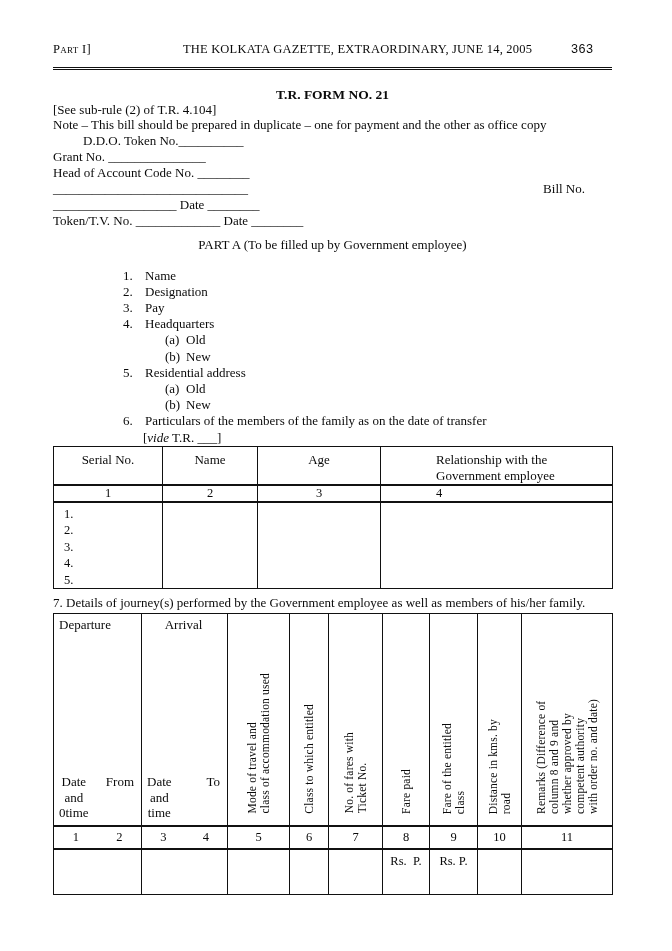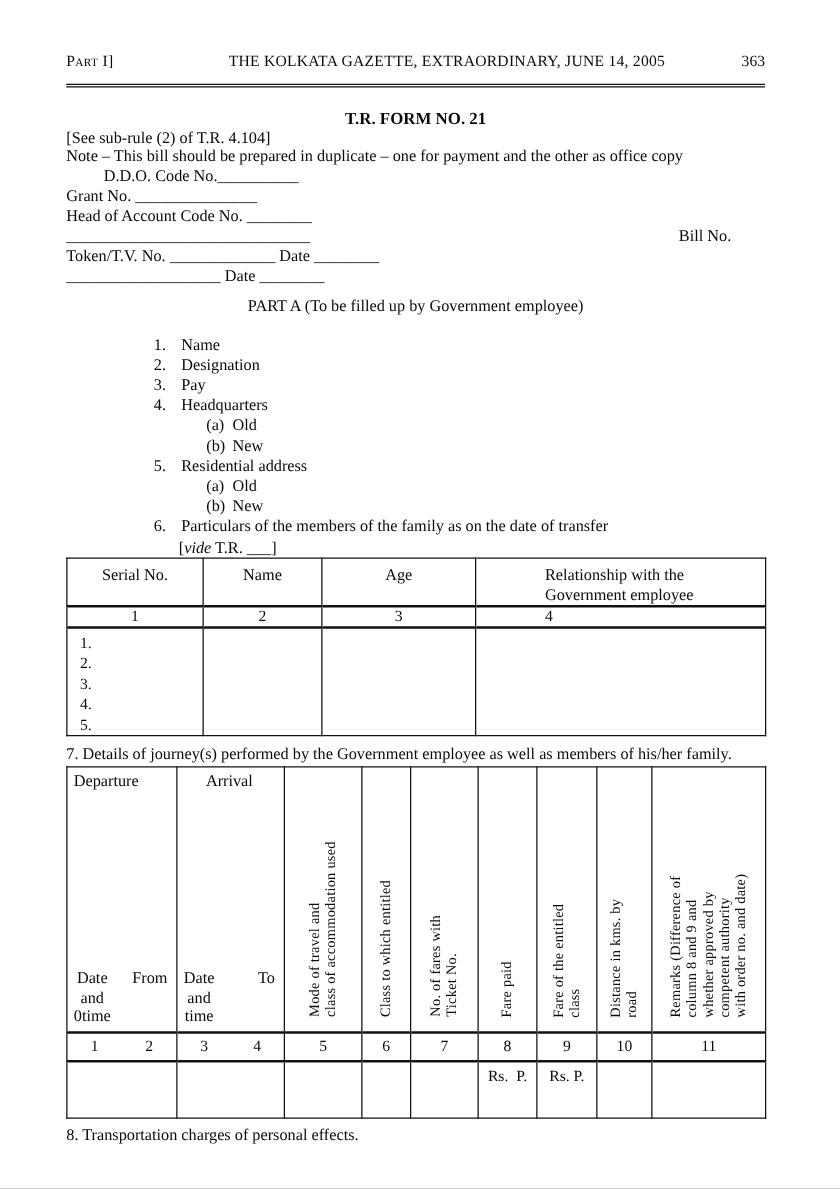--- a/index.html
+++ b/index.html
@@ -8,21 +8,21 @@
     width:672px; height:951px; background:#ffffff; position:relative;
     font-family:"Liberation Serif","DejaVu Serif",serif; color:#0a0a0a;
     margin:0 auto; overflow:hidden;
   }
   .content { position:absolute; left:53px; top:0; width:559px; }
 
   
   .gz-header { margin-top:42px; height:15px; display:flex; align-items:baseline; font-size:12.5px; }
   .gz-part { flex:0 0 110px; font-variant:small-caps; letter-spacing:0.3px; }
   .gz-title { flex:1 1 auto; text-align:center; letter-spacing:0.2px; }
-  .gz-page { flex:0 0 60px; text-align:right; }
+  .gz-page { flex:0 0 60px; text-align:center;font-family:Liberation Mono, monospace; }
   .double-rule { margin-top:10px; height:2.5px; border-top:1.6px solid #111; border-bottom:1.6px solid #111; }
 
   
   .form-no { margin-top:17px; text-align:center; font-weight:bold; font-size:13.5px; line-height:15px; }
   .sub-rule { text-align:left; font-size:13px; line-height:15px; }
   .form-title { text-align:center; font-weight:bold; font-size:15.5px; line-height:19px; }
   .fline { font-size:13px; line-height:16px; white-space:pre; }
   .indent-1 { padding-left:30px; }
   .bill-row { display:flex; justify-content:space-between; }
   .bill-no { margin-right:27px; }
@@ -78,29 +78,29 @@
       <span class="gz-part">Part I]</span>
       <span class="gz-title">THE KOLKATA GAZETTE, EXTRAORDINARY, JUNE 14, 2005</span>
       <span class="gz-page">363</span>
     </div>
     <div class="double-rule"></div>
 
     <div class="form-no">T.R. FORM NO. 21</div>
     <div class="sub-rule">[See sub-rule (2) of T.R. 4.104]</div>
 
     <div class="fline">Note – This bill should be prepared in duplicate – one for payment and the other as office copy</div>
-    <div class="fline indent-1">D.D.O. Code No.__________</div>
+    <div class="fline indent-1">D.D.O. Token No.__________</div>
     <div class="fline">Grant No. _______________</div>
     <div class="fline">Head of Account Code No. ________</div>
     <div class="fline bill-row">
       <span>______________________________</span>
       <span class="bill-no">Bill No.</span>
     </div>
+    <div class="fline">___________________ Date ________</div>
     <div class="fline">Token/T.V. No. _____________ Date ________</div>
-    <div class="fline">___________________ Date ________</div>
 
     <div class="part-a-heading">PART A (To be filled up by Government employee)</div>
 
     <div class="pa-list">
       <div class="pa-item lvl1">
         <span class="pa-num1">1.</span><span>Name</span>
       </div>
       <div class="pa-item lvl1">
         <span class="pa-num1">2.</span><span>Designation</span>
       </div>
@@ -265,16 +265,15 @@
         <td></td>
         <td></td>
         <td>Rs.  P.</td>
         <td>Rs. P.</td>
         <td></td>
         <td></td>
       </tr>
     </tbody>
       </table>
 
-    <div class="footer8">8. Transportation charges of personal effects.</div>
 
   </div>
 </div>
 
 </body></html>

